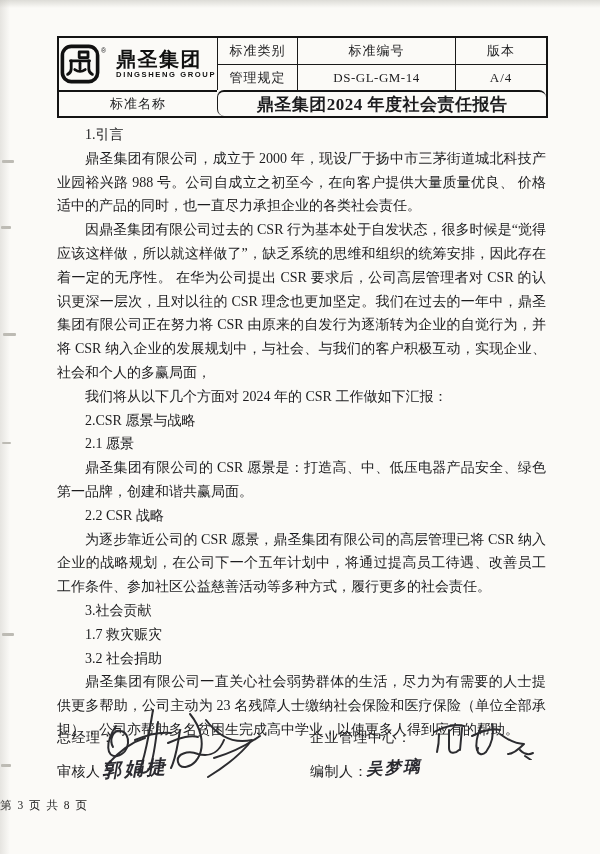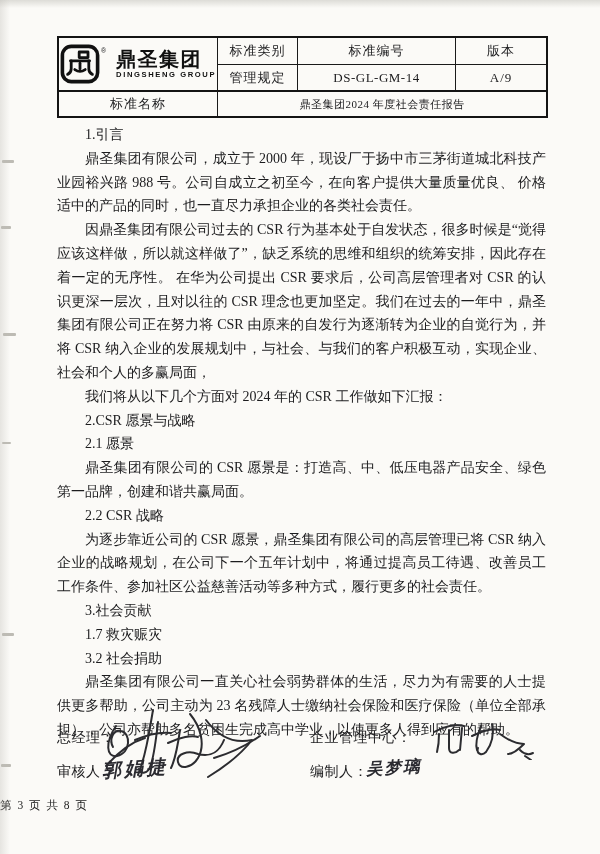--- a/index.html
+++ b/index.html
@@ -32,21 +32,21 @@
   .logo-cell{grid-column:1;grid-row:1/3;display:flex;align-items:center;justify-content:center;gap:5px;}
   .emblem{width:40px;height:40px;flex:0 0 auto;}
   .reg{font-size:7px;vertical-align:top;position:relative;top:-14px;left:-4px;
     font-family:"Liberation Sans",sans-serif;}
   .logo-txt{display:flex;flex-direction:column;align-items:flex-start;line-height:1;}
   .logo-cn{font-family:"Liberation Sans","DejaVu Sans",sans-serif;font-weight:900;
     font-size:20px;letter-spacing:1.5px;color:#101010;}
   .logo-en{font-family:"Liberation Sans","DejaVu Sans",sans-serif;font-weight:700;
     font-size:7.6px;letter-spacing:1.6px;color:#101010;margin-top:2px;}
   .num-val{letter-spacing:.5px;}
-  .title-val{font-weight:400;font-size:11px;letter-spacing:.5px;}
+  .title-val{font-weight:700;font-size:17px;letter-spacing:.5px;border-radius:7px;}
 
   
   .body-text{
     position:absolute;left:57px;top:123px;width:489px;
     font-size:14px;line-height:23.8px;text-align:justify;
   }
   .body-text p{margin:0;text-indent:2em;}
 
   
   .sig-label{position:absolute;font-size:14px;letter-spacing:.5px;white-space:nowrap;}
@@ -91,21 +91,21 @@
       <span class="logo-txt">
         <span class="logo-cn">鼎圣集团</span>
         <span class="logo-en">DINGSHENG GROUP</span>
       </span>
     </div>
     <div class="cell bl" style="grid-column:2;grid-row:1;">标准类别</div>
     <div class="cell bl" style="grid-column:3;grid-row:1;">标准编号</div>
     <div class="cell bl" style="grid-column:4;grid-row:1;text-align:right;">版本</div>
     <div class="cell bl bt" style="grid-column:2;grid-row:2;">管理规定</div>
     <div class="cell bl bt num-val" style="grid-column:3;grid-row:2;">DS-GL-GM-14</div>
-    <div class="cell bl bt" style="grid-column:4;grid-row:2;">A/9</div>
+    <div class="cell bl bt" style="grid-column:4;grid-row:2;">A/4</div>
     <div class="cell bt2" style="grid-column:1;grid-row:3;text-align:right;">标准名称</div>
     <div class="cell bl bt2 title-val" style="grid-column:2/5;grid-row:3;">鼎圣集团2024 年度社会责任报告</div>
   </div>
 
   <div class="body-text">
     <p>1.引言</p>
     <p>鼎圣集团有限公司，成立于 2000 年，现设厂于扬中市三茅街道城北科技产业园裕兴路 988 号。公司自成立之初至今，在向客户提供大量质量优良、 价格适中的产品的同时，也一直尽力承担企业的各类社会责任。</p>
     <p>因鼎圣集团有限公司过去的 CSR 行为基本处于自发状态，很多时候是“觉得应该这样做，所以就这样做了”，缺乏系统的思维和组织的统筹安排，因此存在着一定的无序性。 在华为公司提出 CSR 要求后，公司高层管理者对 CSR 的认识更深一层次，且对以往的 CSR 理念也更加坚定。我们在过去的一年中，鼎圣集团有限公司正在努力将 CSR 由原来的自发行为逐渐转为企业的自觉行为，并将 CSR 纳入企业的发展规划中，与社会、与我们的客户积极互动，实现企业、社会和个人的多赢局面，</p>
     <p>我们将从以下几个方面对 2024 年的 CSR 工作做如下汇报：</p>
     <p>2.CSR 愿景与战略</p>

